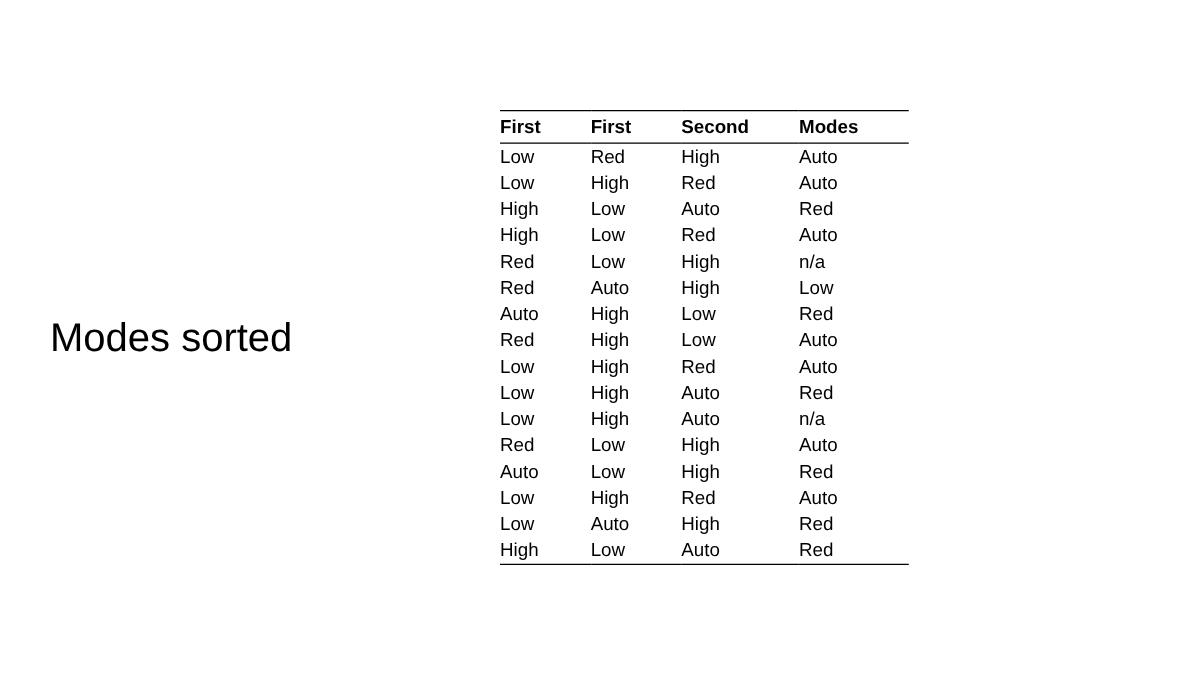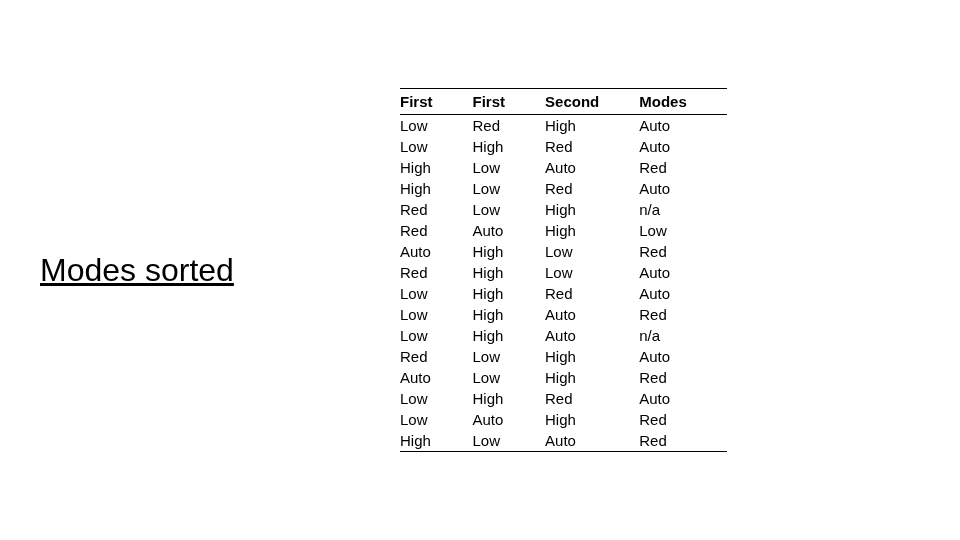--- a/index.html
+++ b/index.html
@@ -20,21 +20,20 @@
     }
     .title-section {
       width: 280px;
       padding-left: 40px;
       flex-shrink: 0;
     }
     .title-text {
       font-size: 32px;
       font-weight: normal;
       line-height: 1.2;
-      text-decoration: underline;
     }
     .table-section {
       flex: 1;
       padding-left: 120px;
       padding-right: 24px;
     }
     table {
       border-collapse: collapse;
       width: auto;
     }

